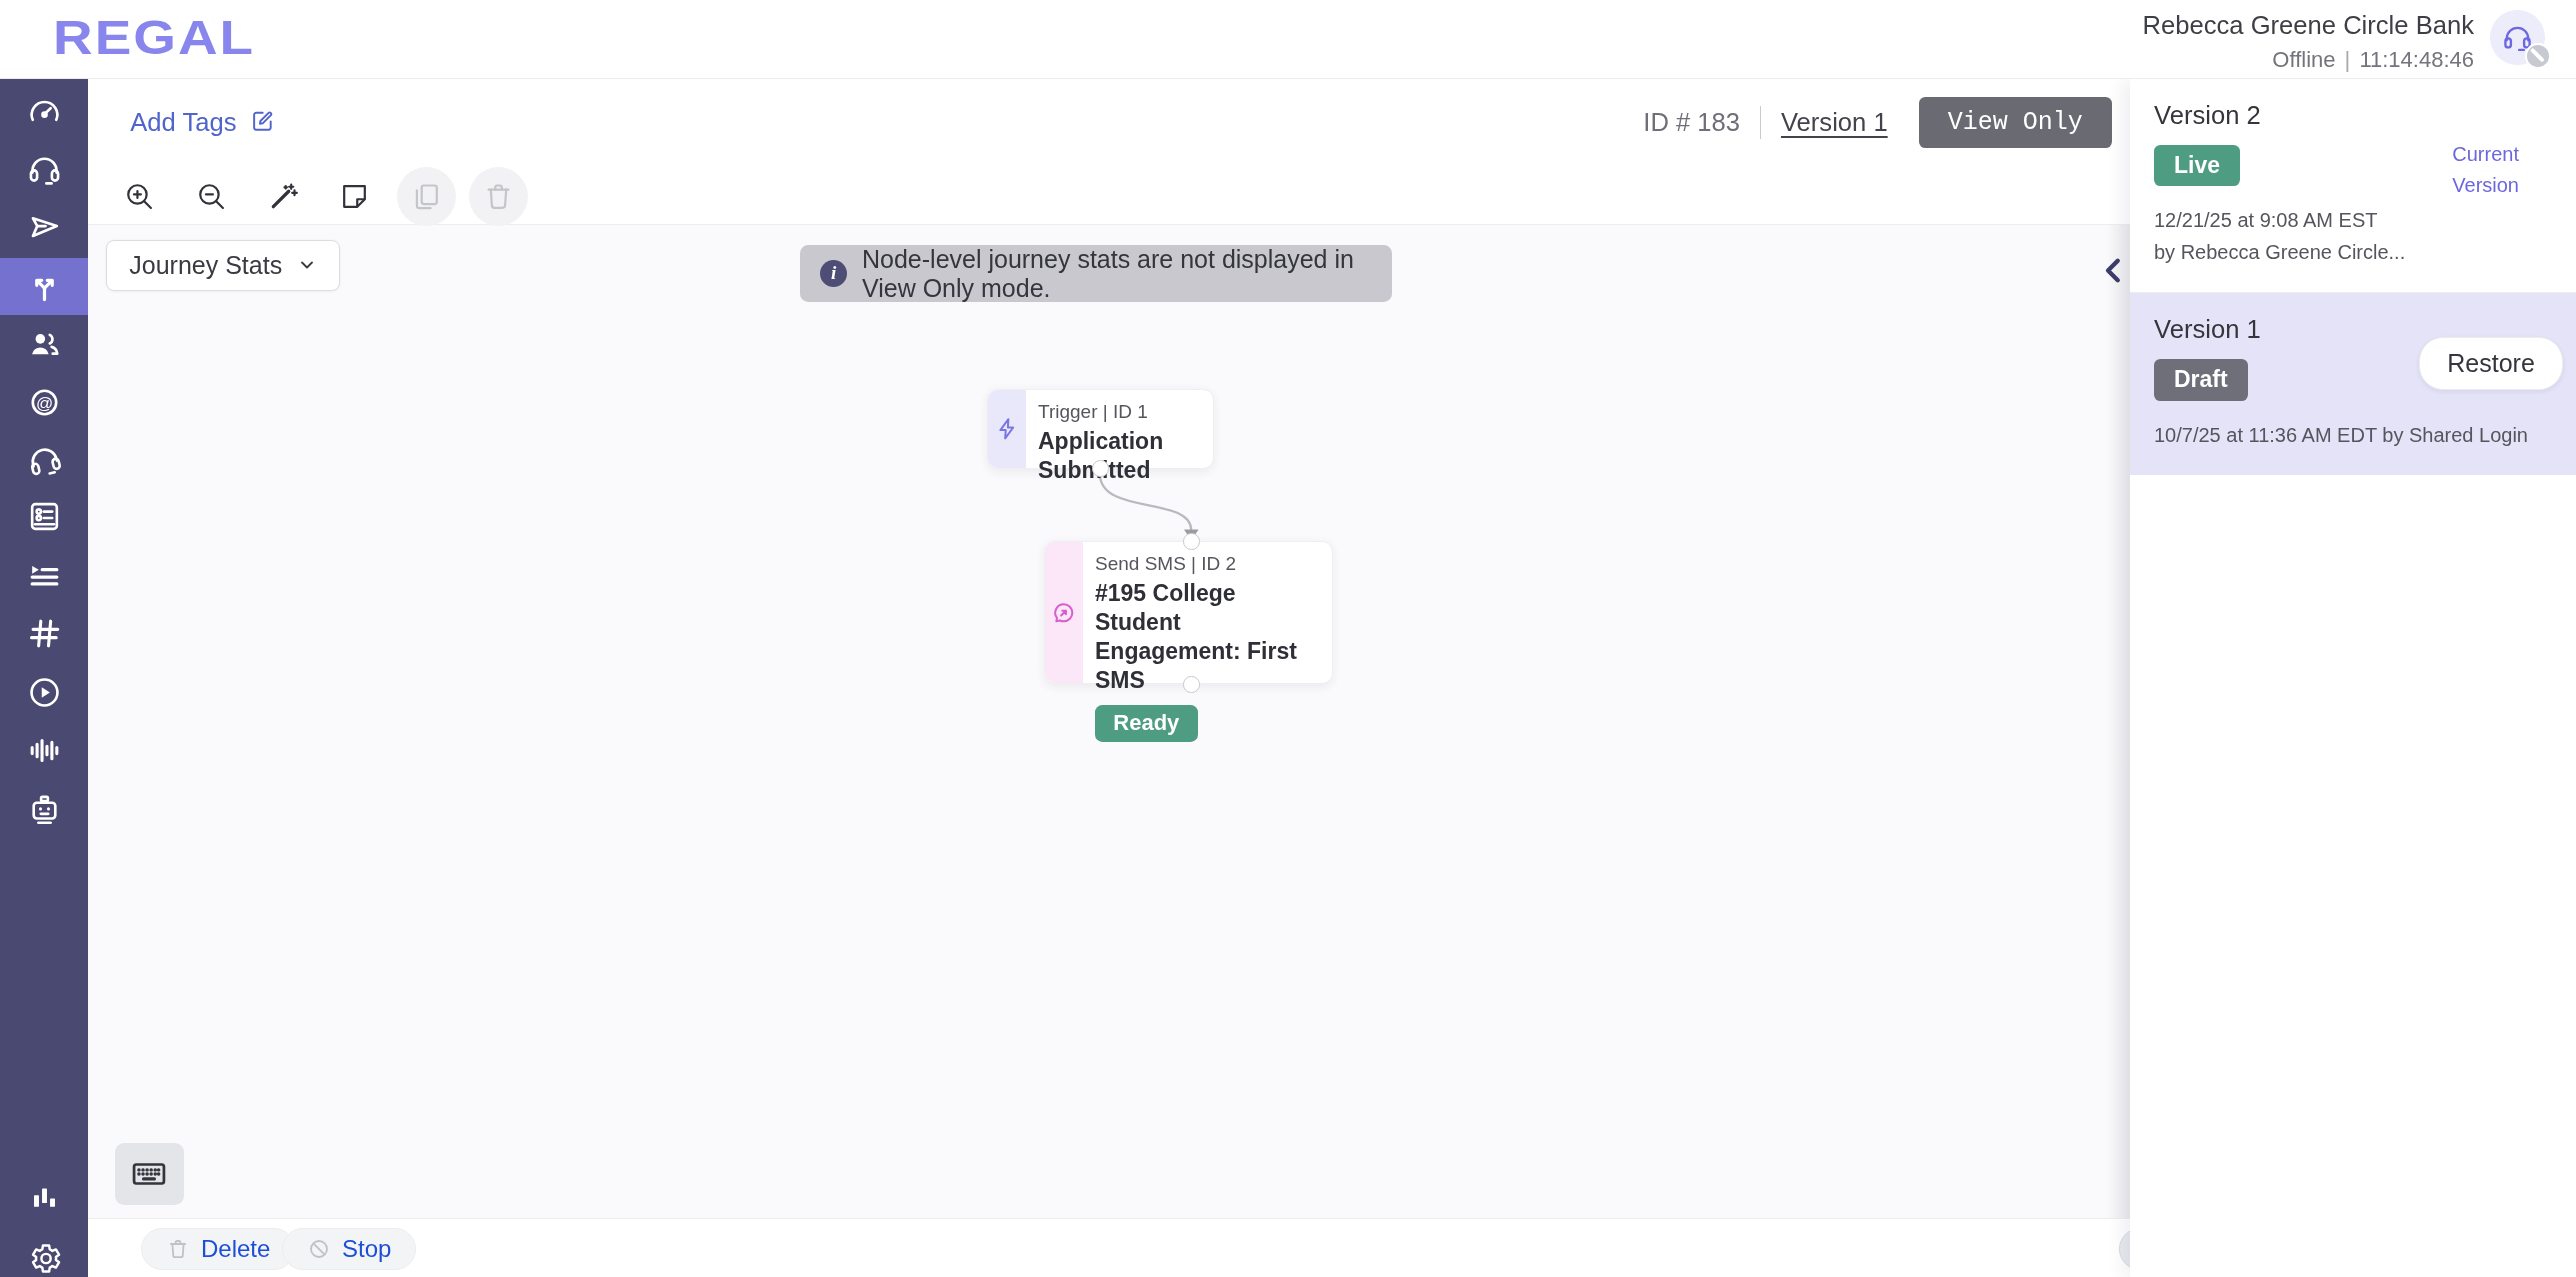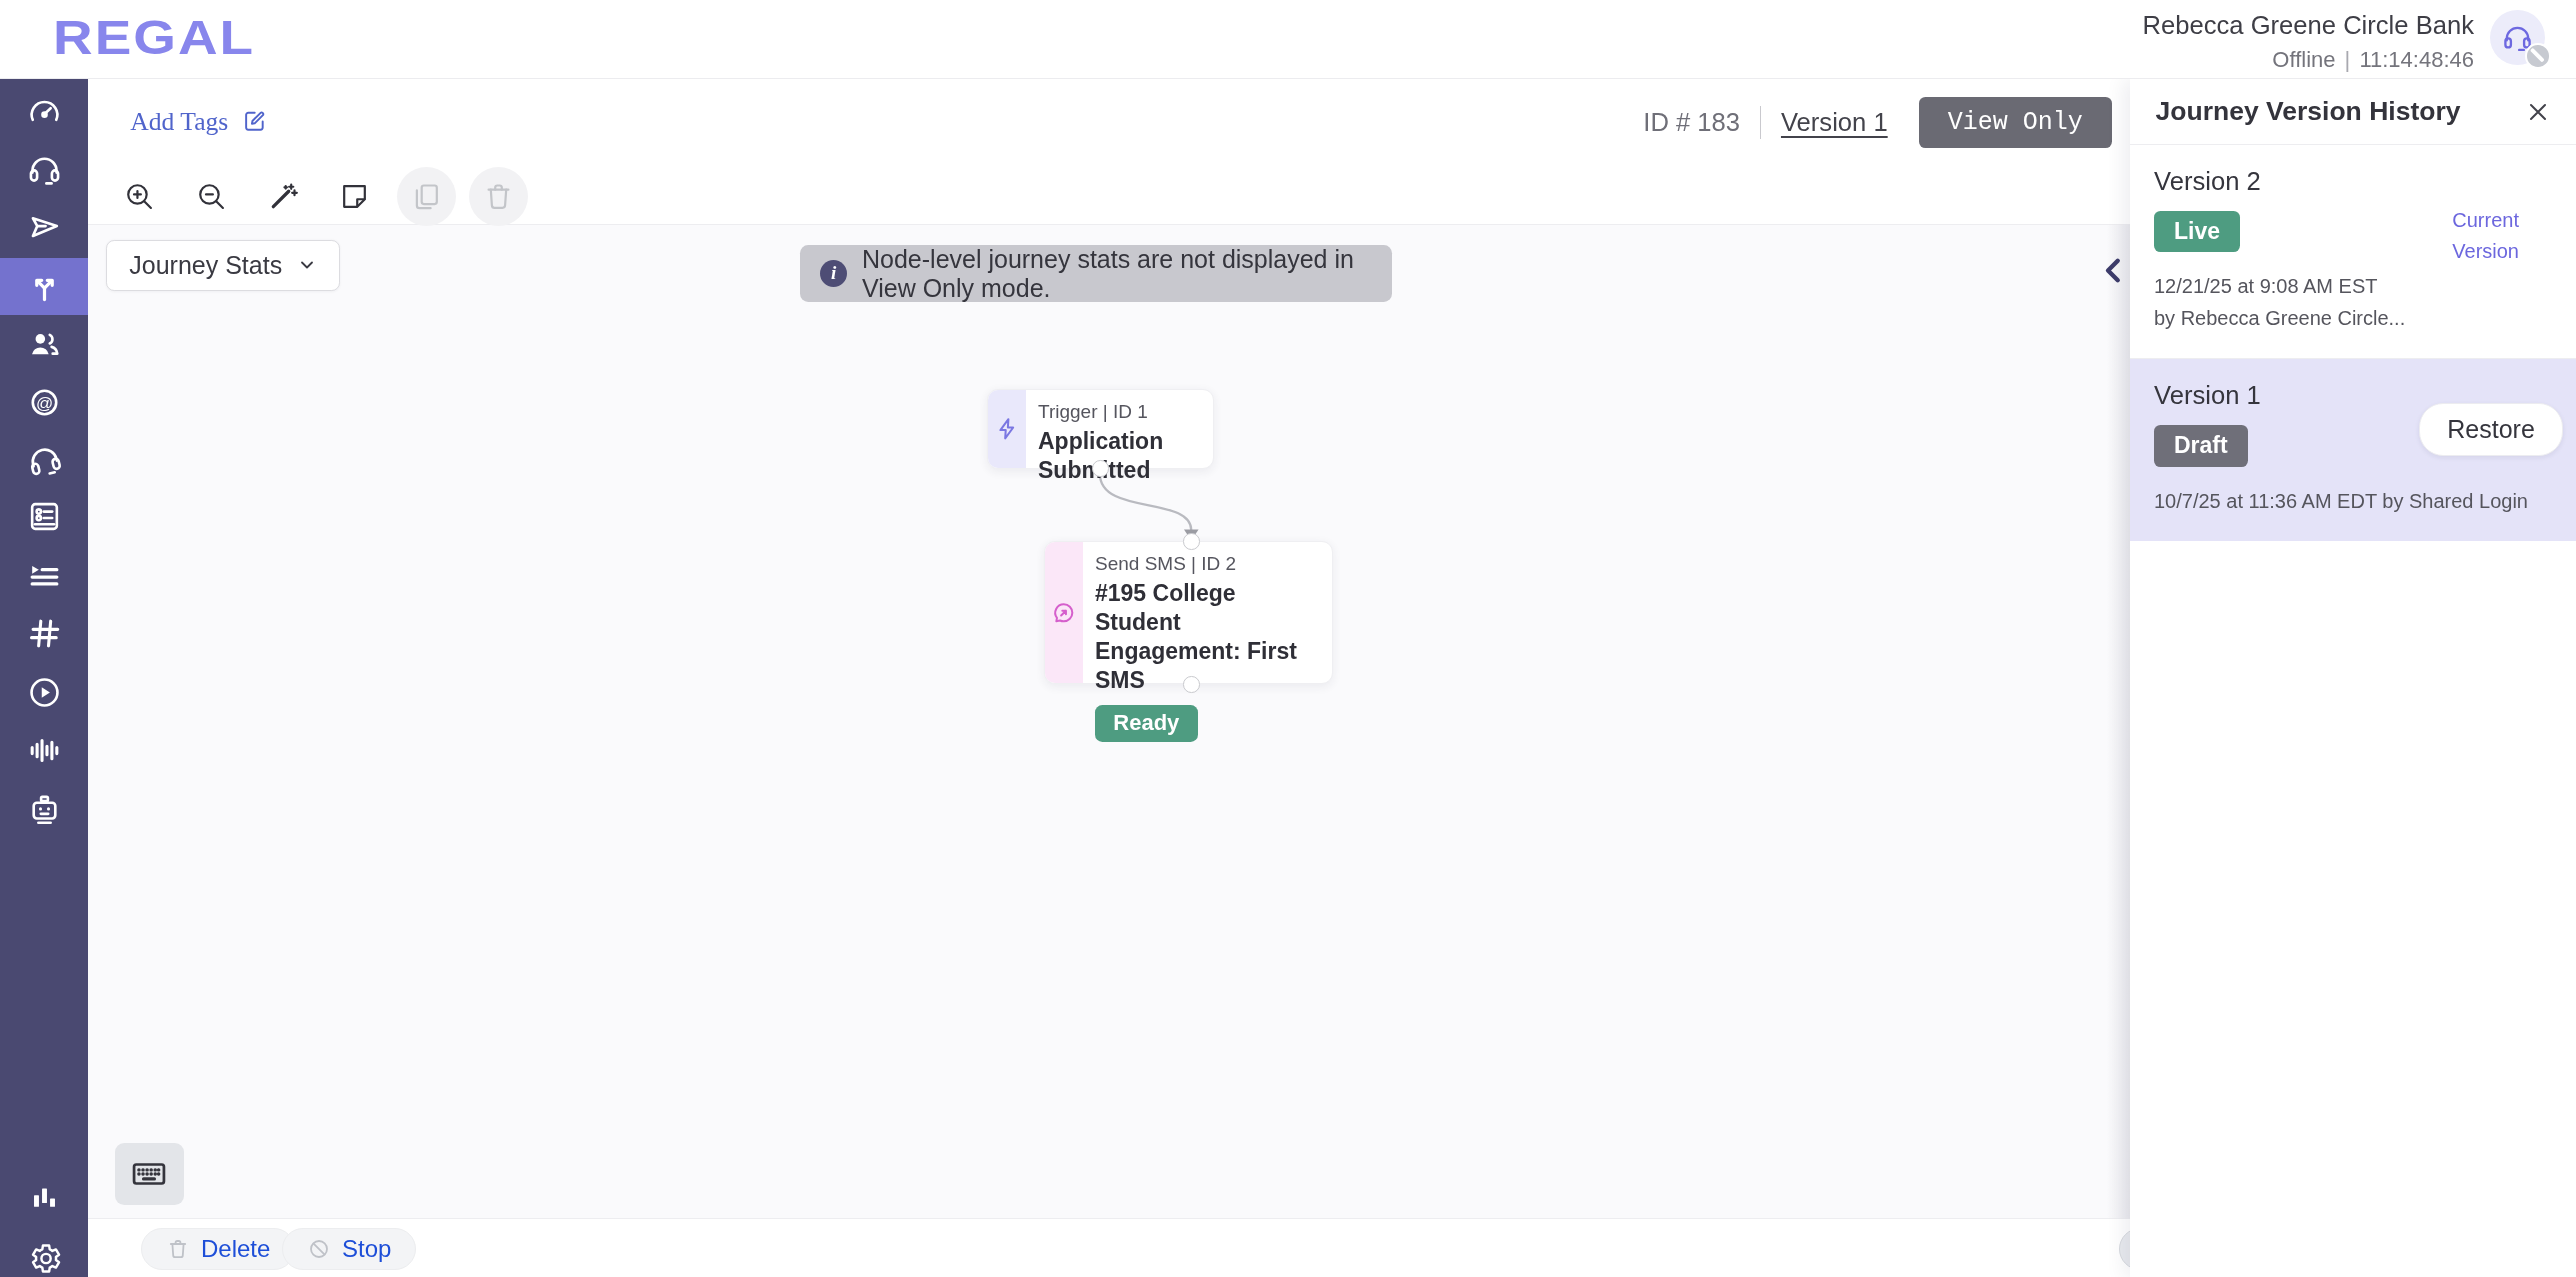--- a/index.html
+++ b/index.html
@@ -22,21 +22,21 @@
   .sidebar { position:absolute; left:0; top:79px; width:88px; height:1199px; background:#4A4971; z-index:35; }
   .s-item { position:absolute; left:0; width:88px; height:55px; display:flex; align-items:center; justify-content:center; cursor:pointer; }
   .s-item svg { width:37px; height:37px; color:#fff; }
   .s-item.active { background:#7472CE; height:57px; }
   svg { fill:none; stroke:currentColor; stroke-width:1.7; stroke-linecap:round; stroke-linejoin:round; }
 
   
   .main-header { position:absolute; left:88px; top:79px; width:2042px; height:146px; background:#fff; border-bottom:0.9px solid #EDEDF0; z-index:10; }
   .title-row { position:absolute; left:18.3px; top:16.5px; right:18.3px; height:53px; display:flex; align-items:center; }
   .page-title { font-size:36px; font-weight:bold; color:#35353D; }
-  .add-tags { margin-left:24px; font-size:25.6px; color:#5064CB; cursor:pointer;font-family:Liberation Serif, serif; }
+  .add-tags { margin-left:24px; font-size:25.6px; color:#5064CB; cursor:pointer; }
   .edit-icon { margin-left:12.8px; cursor:pointer; }
   .edit-icon svg { width:27.4px; height:27.4px; color:#5064CB; }
   .title-right { margin-left:auto; display:flex; align-items:center; }
   .journey-id { font-size:25.6px; color:#6F6F78; }
   .vdivider { width:0.9px; height:33px; background:#C9C9CE; margin:0 20px; }
   .version-link { font-size:25.6px; color:#43434B; text-decoration:underline; text-underline-offset:4.6px; cursor:pointer; }
   .view-only-btn { margin-left:31px; background:#6A6A73; color:#fff; font-size:25px; border:none; border-radius:6.4px; padding:11px 29px; cursor:pointer; font-family:Liberation Mono, monospace; }
   .tools-row { position:absolute; left:22px; top:88px; display:flex; align-items:center; gap:12.8px; }
   .tool-btn { width:59px; height:59px; display:flex; align-items:center; justify-content:center; border-radius:50%; cursor:pointer; background:transparent; border:none; }
   .tool-btn svg { width:33px; height:33px; color:#32323A; stroke-width:1.6; }
@@ -372,28 +372,20 @@
       <svg viewBox="0 0 24 24">
           <circle cx="12" cy="12" r="8"></circle>
           <path d="M6.6 6.6l10.8 10.8"></path>
         </svg>
       <span>Stop</span>
     </button>
     <span class="peek-pill"></span>
   </footer>
 
   <aside class="panel">
-    <div class="panel-header">
-      <span class="panel-title">Journey Version History</span>
-      <span class="panel-close">
-        <svg viewBox="0 0 24 24">
-            <path d="M5 5l14 14M19 5 5 19"></path>
-          </svg>
-      </span>
-    </div>
 
     <div class="version-item">
       <div class="version-name">Version 2</div>
       <span class="vbadge live">Live</span>
       <div class="vmeta">
         <div>12/21/25 at 9:08 AM EST</div>
         <div>by Rebecca Greene Circle...</div>
       </div>
       <div class="current-version-link">Current Version</div>
     </div>

